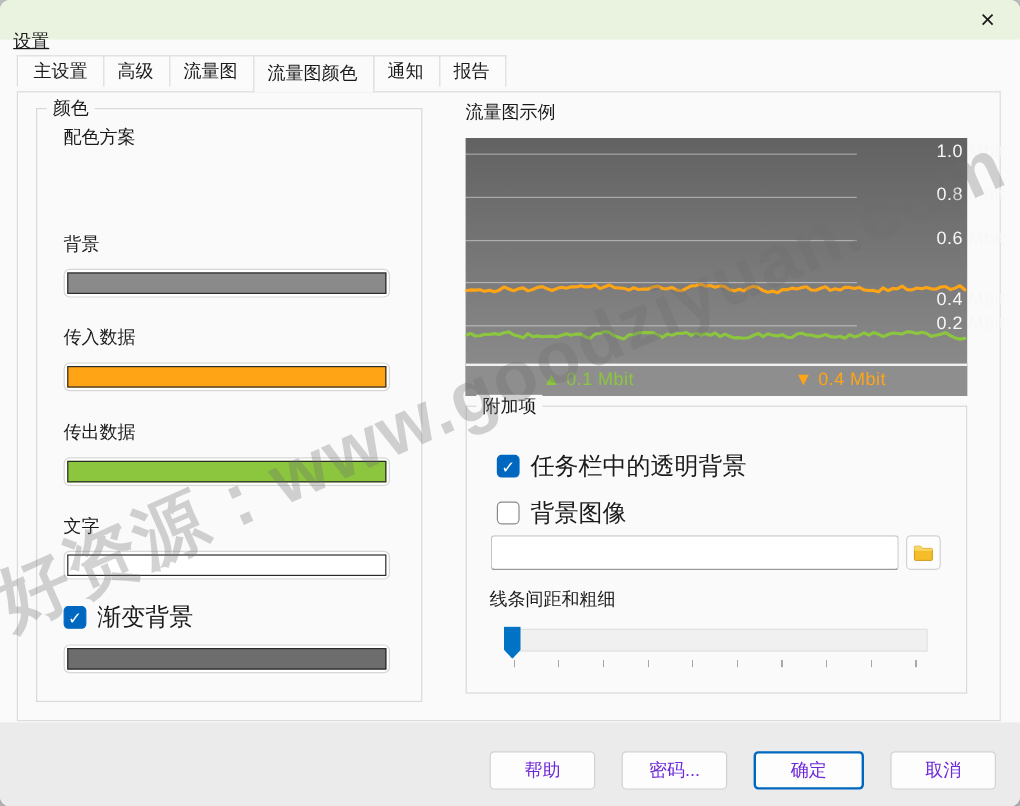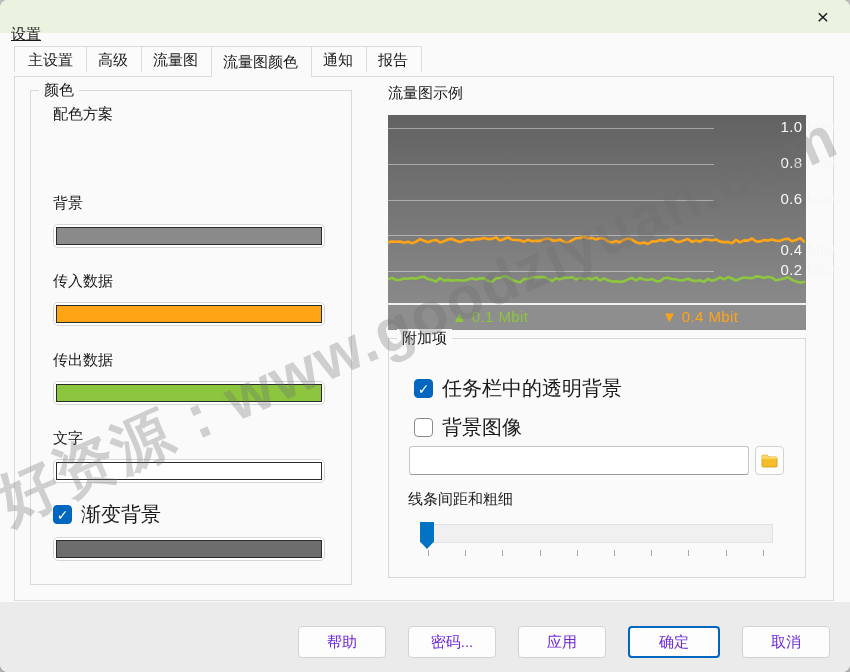--- a/index.html
+++ b/index.html
@@ -181,19 +181,18 @@
 
     <span class="flabel" style="left:19px;top:151px;">线条间距和粗细</span>
     <div class="slider-track"></div>
     <div class="slider-thumb"></div>
     <div class="slider-ticks"></div>
   </div>
 
   <div class="footer">
     <button class="btn">帮助</button>
     <button class="btn">密码...</button>
-    <button class="btn">应用</button>
     <button class="btn default">确定</button>
     <button class="btn">取消</button>
   </div>
 
   <div class="watermark">好资源：www.goodziyuan.com</div>
 </div>
 
 </body></html>

